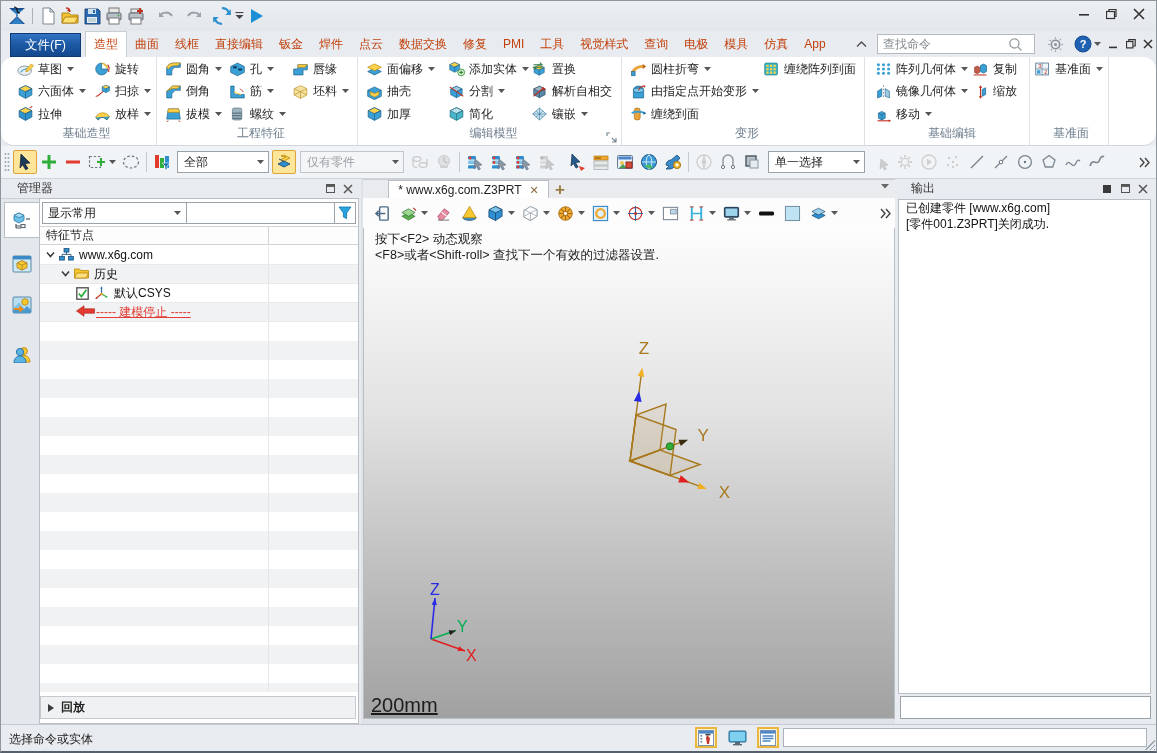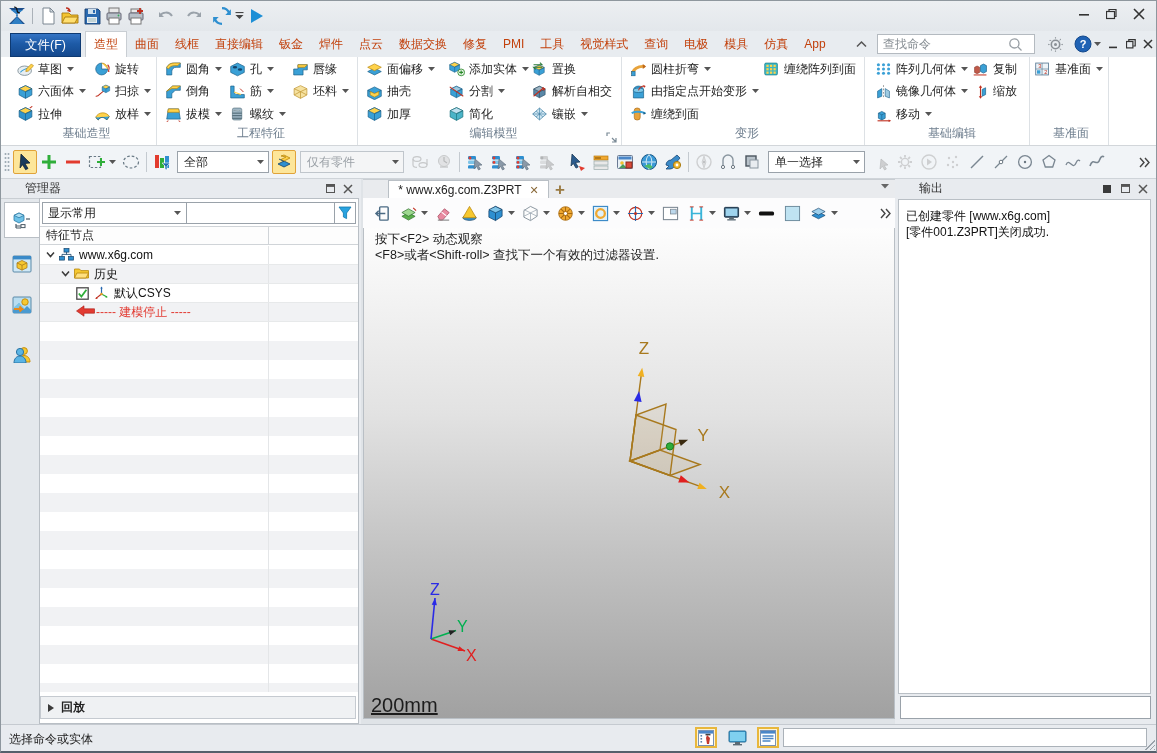--- a/index.html
+++ b/index.html
@@ -30,21 +30,21 @@
   .menu-tab { height:26px; padding:0 8px; display:flex; align-items:center; font-size:12px; color:#c2410c; }
   .menu-tab.active { background:#ffffff; border:1px solid #c9ced3; border-bottom:none; }
   .menu-right { position:absolute; right:0; top:0; height:26px; display:flex; align-items:center; }
   .ribbon-collapse { width:20px; display:flex; justify-content:center; color:#555; margin-left:16px; }
   .cmd-search { position:relative; width:158px; height:20px; background:#fff; border:1px solid #b4bac0; margin-left:6px; display:flex; align-items:center; }
   .cmd-search input { border:none; outline:none; width:130px; font-size:12px; color:#222; padding-left:5px; background:transparent; font-family:inherit; }
   .cmd-search input::placeholder { color:#858c92; opacity:1; }
   .docctl { display:flex; align-items:center; }
   .docctl .dbtn { width:17px; height:18px; display:flex; align-items:center; justify-content:center; color:#333; }
   
-  .ribbon { position:absolute; left:0; right:0; top:56px; height:89px; background:#fff; border-bottom:1px solid #d2d6da; display:flex; }
+  .ribbon { position:absolute; left:0; right:0; top:56px; height:89px; background:#fff; border-bottom:1px solid #d2d6da; display:flex;border-radius:13px; }
   .rgroup { position:relative; height:100%; border-right:1px solid #dde1e5; padding:1px 0 0 8px; flex:none; }
   .rgroup-cols { display:flex; height:68px; }
   .rcol { display:flex; flex-direction:column; flex:none; }
   .rbtn { height:22.6px; display:flex; align-items:center; white-space:nowrap; }
   .rbtn .ric { width:17px; height:16px; margin-right:4px; flex:none; }
   .rbtn .rlabel { font-size:12px; color:#1e1e1e; }
   .rbtn .rdd { margin-left:5px; }
   .rgroup-label { height:15px; text-align:center; font-size:12px; color:#6e7e8e; line-height:14px; }
   .rlauncher { position:absolute; right:4px; bottom:2px; width:11px; height:11px; }
   
@@ -52,21 +52,21 @@
   .tbtn { width:24px; height:24px; display:flex; align-items:center; justify-content:center; flex:none; }
   .tbtn.active { background:#fde69a; border:1px solid #e0a33b; border-radius:2px; }
   .tbtn.dis { opacity:.45; filter:grayscale(1); }
   .tsep { width:1px; height:20px; background:#c4cad0; margin:0 3px; flex:none; }
   .tgrip { width:8px; height:22px; margin-right:2px; flex:none; }
   .combo { height:22px; background:#fff; border:1px solid #9aa2aa; display:flex; align-items:center; justify-content:space-between; padding:0 4px 0 6px; font-size:12px; color:#222; flex:none; }
   .combo.dis { color:#9aa0a6; background:#f4f5f6; border-color:#c0c6cc; }
   .toverflow { margin-left:auto; margin-right:6px; color:#444; }
   
   .workspace { position:absolute; left:0; right:0; top:178px; bottom:27px; background:#dfe3e7; }
-  .panel-title { height:19px; display:flex; align-items:center; font-size:12px; color:#333; padding-left:24px; }
+  .panel-title { height:19px; display:flex; align-items:center; font-size:12px; color:#333; padding-left:16px; }
   .pt-icons { margin-left:auto; display:flex; align-items:center; padding-right:4px; }
   .pt-icons .pbtn { width:18px; height:15px; display:flex; align-items:center; justify-content:center; color:#444; }
   
   .manager { position:absolute; left:0; top:0; bottom:0; width:360px; background:#e8ebef; }
   .mgr-body { position:absolute; left:0; right:0; top:19px; bottom:0; }
   .mgr-tabs { position:absolute; left:0; top:0; bottom:0; width:38px; background:#e4e8ec; border-top:1px solid #c9ced3; }
   .mtab { position:absolute; left:3px; width:35px; height:36px; display:flex; align-items:center; justify-content:center; }
   .mtab.sel { background:#fff; border:1px solid #b9bfc5; border-right:none; }
   .mgr-content { position:absolute; left:38px; right:2px; top:0; bottom:0; background:#fff; border:1px solid #b9bfc5; }
   .mgr-head { position:absolute; left:0; right:0; top:2px; height:24px; display:flex; align-items:center; padding:0 2px; }
@@ -76,21 +76,21 @@
   .mgr-colhead { position:absolute; left:0; right:0; top:27px; height:19px; border-top:1px solid #d0d4d8; border-bottom:1px solid #d0d4d8; display:flex; align-items:center; background:#fdfdfd; }
   .mgr-colhead .c1 { width:228px; padding-left:6px; color:#222; }
   .mgr-colhead .cdiv { width:1px; height:19px; background:#d0d4d8; }
   .mgr-rows { position:absolute; left:0; right:0; top:47px; bottom:31px;
     background:repeating-linear-gradient(#ffffff 0 19px, #f1f2f4 19px 38px); overflow:hidden; }
   .mgr-coldiv { position:absolute; left:228px; top:0; bottom:0; width:1px; background:#e4e6e8; }
   .trow { height:19px; display:flex; align-items:center; border-bottom:1px solid #e7e9ea; position:relative; }
   .trow .exp { width:10px; height:10px; margin-right:3px; }
   .trow .ticon { width:16px; height:14px; margin-right:4px; }
   .trow .tlabel { font-size:12px; color:#111; white-space:nowrap; }
-  .trow.stop .tlabel { color:#e23b32; }
+  .trow.stop .tlabel { color:#e23b32;text-decoration:underline; }
   .replay-bar { position:absolute; left:0; right:2px; bottom:4px; height:23px; background:#eff1f3; border:1px solid #c5cad0; display:flex; align-items:center; padding-left:7px; }
   .replay-bar .tri { width:0; height:0; border-left:6px solid #3b3b3b; border-top:4px solid transparent; border-bottom:4px solid transparent; margin-right:7px; }
   .replay-bar .rp-label { font-weight:bold; font-size:12px; color:#222; }
   
   .main { position:absolute; left:362px; top:0; bottom:0; width:532px; }
   .doc-tabbar { position:absolute; left:0; right:0; top:0; height:19px; background:#e9ebee; border-top:1px solid #c9ced3; }
   .doc-tab { position:absolute; left:25px; top:0; height:19px; width:161px; background:#fff; border:1px solid #b9bfc5; border-bottom:none; display:flex; align-items:center; justify-content:center; font-size:12px; color:#222; }
   .doc-tab .tx { color:#8a6a3a; margin-left:8px; font-size:11px; }
   .doc-plus { position:absolute; left:192px; top:0px; color:#9a7a42; font-size:17px; font-weight:bold; }
   .doc-ddown { position:absolute; right:6px; top:4px; color:#555; }
@@ -98,21 +98,21 @@
   .da-toolbar .tbtn { width:22px; margin-right:4px; }
   .da-dd { margin:0 4px 0 -2px; }
   .da-overflow { margin-left:auto; margin-right:4px; color:#333; }
   .viewport { position:absolute; left:0; right:0; top:49px; bottom:5px; background:linear-gradient(#fdfdfd 0%, #e2e2e2 38%, #c3c3c3 66%, #a1a1a1 100%); border:1px solid #b9bfc5; border-top:none; }
   .vp-hint { position:absolute; left:11px; top:3px; font-size:12.5px; color:#1c1c1c; line-height:16px; }
   .vp-scale { position:absolute; left:7px; bottom:1px; font-size:20px; color:#1c1c1c;text-decoration:underline; }
   .csys-svg { position:absolute; left:0; top:0; }
   .triad-svg { position:absolute; left:0; bottom:0; }
   
   .output { position:absolute; left:894px; top:0; bottom:0; right:0; background:#e8ebef; }
-  .out-body { position:absolute; left:3px; right:5px; top:20px; bottom:30px; background:#fff; border:1px solid #b9bfc5; padding:8px 7px; }
+  .out-body { position:absolute; left:3px; right:5px; top:20px; bottom:30px; background:#fff; border:1px solid #b9bfc5; padding:0 7px; }
   .out-line { font-size:12px; color:#111; line-height:16px; white-space:nowrap; }
   .out-input { position:absolute; left:5px; right:5px; bottom:5px; height:23px; background:#fff; border:1px solid #9aa2aa; }
   
   .statusbar { position:absolute; left:0; right:0; bottom:0; height:27px; background:#e8ebef; border-top:1px solid #c5cad0; }
   .sb-text { position:absolute; left:8px; top:6px; font-size:12px; color:#222; }
   .sb-icons { position:absolute; left:694px; top:2px; display:flex; align-items:center; }
   .sbtn { width:22px; height:21px; display:flex; align-items:center; justify-content:center; margin-right:9px; }
   .sbtn.framed { border:2px solid #e8b73c; background:#fdf3d3; }
   .sb-input { position:absolute; left:782px; right:9px; top:3px; height:19px; background:#fff; border:1px solid #abb2b9; }
   .sb-grip { position:absolute; right:1px; bottom:1px; width:10px; height:10px;

